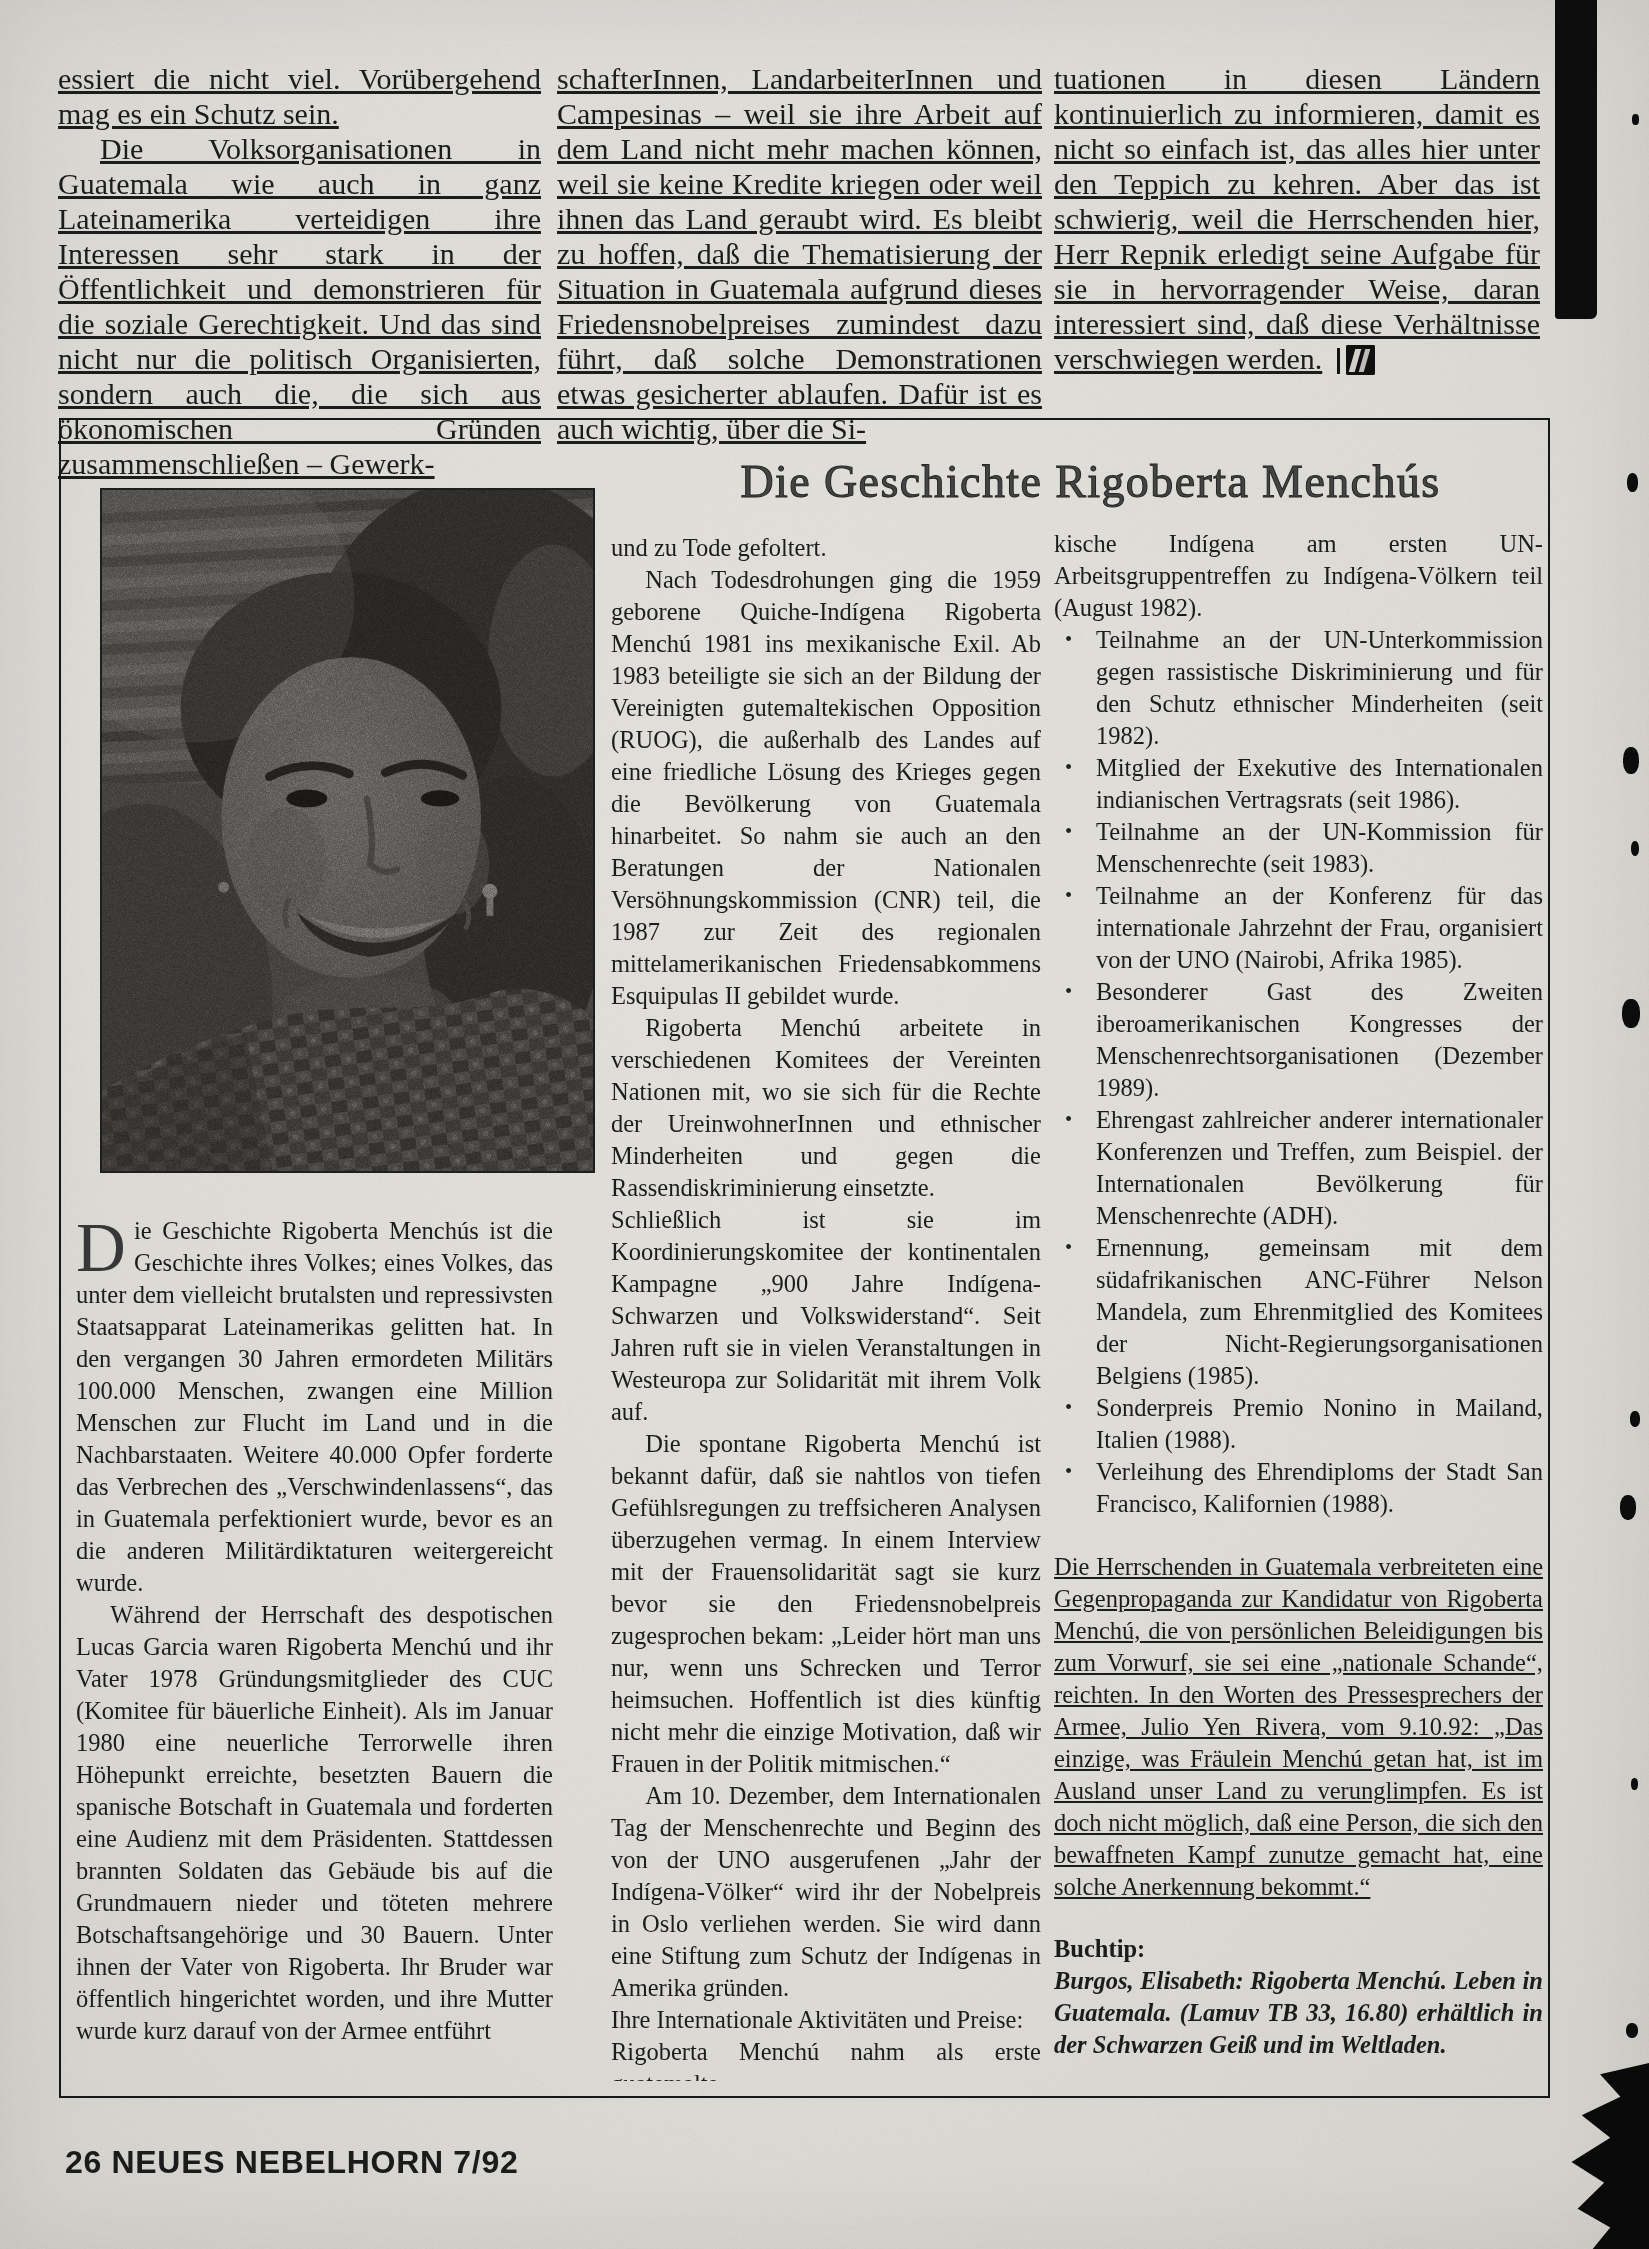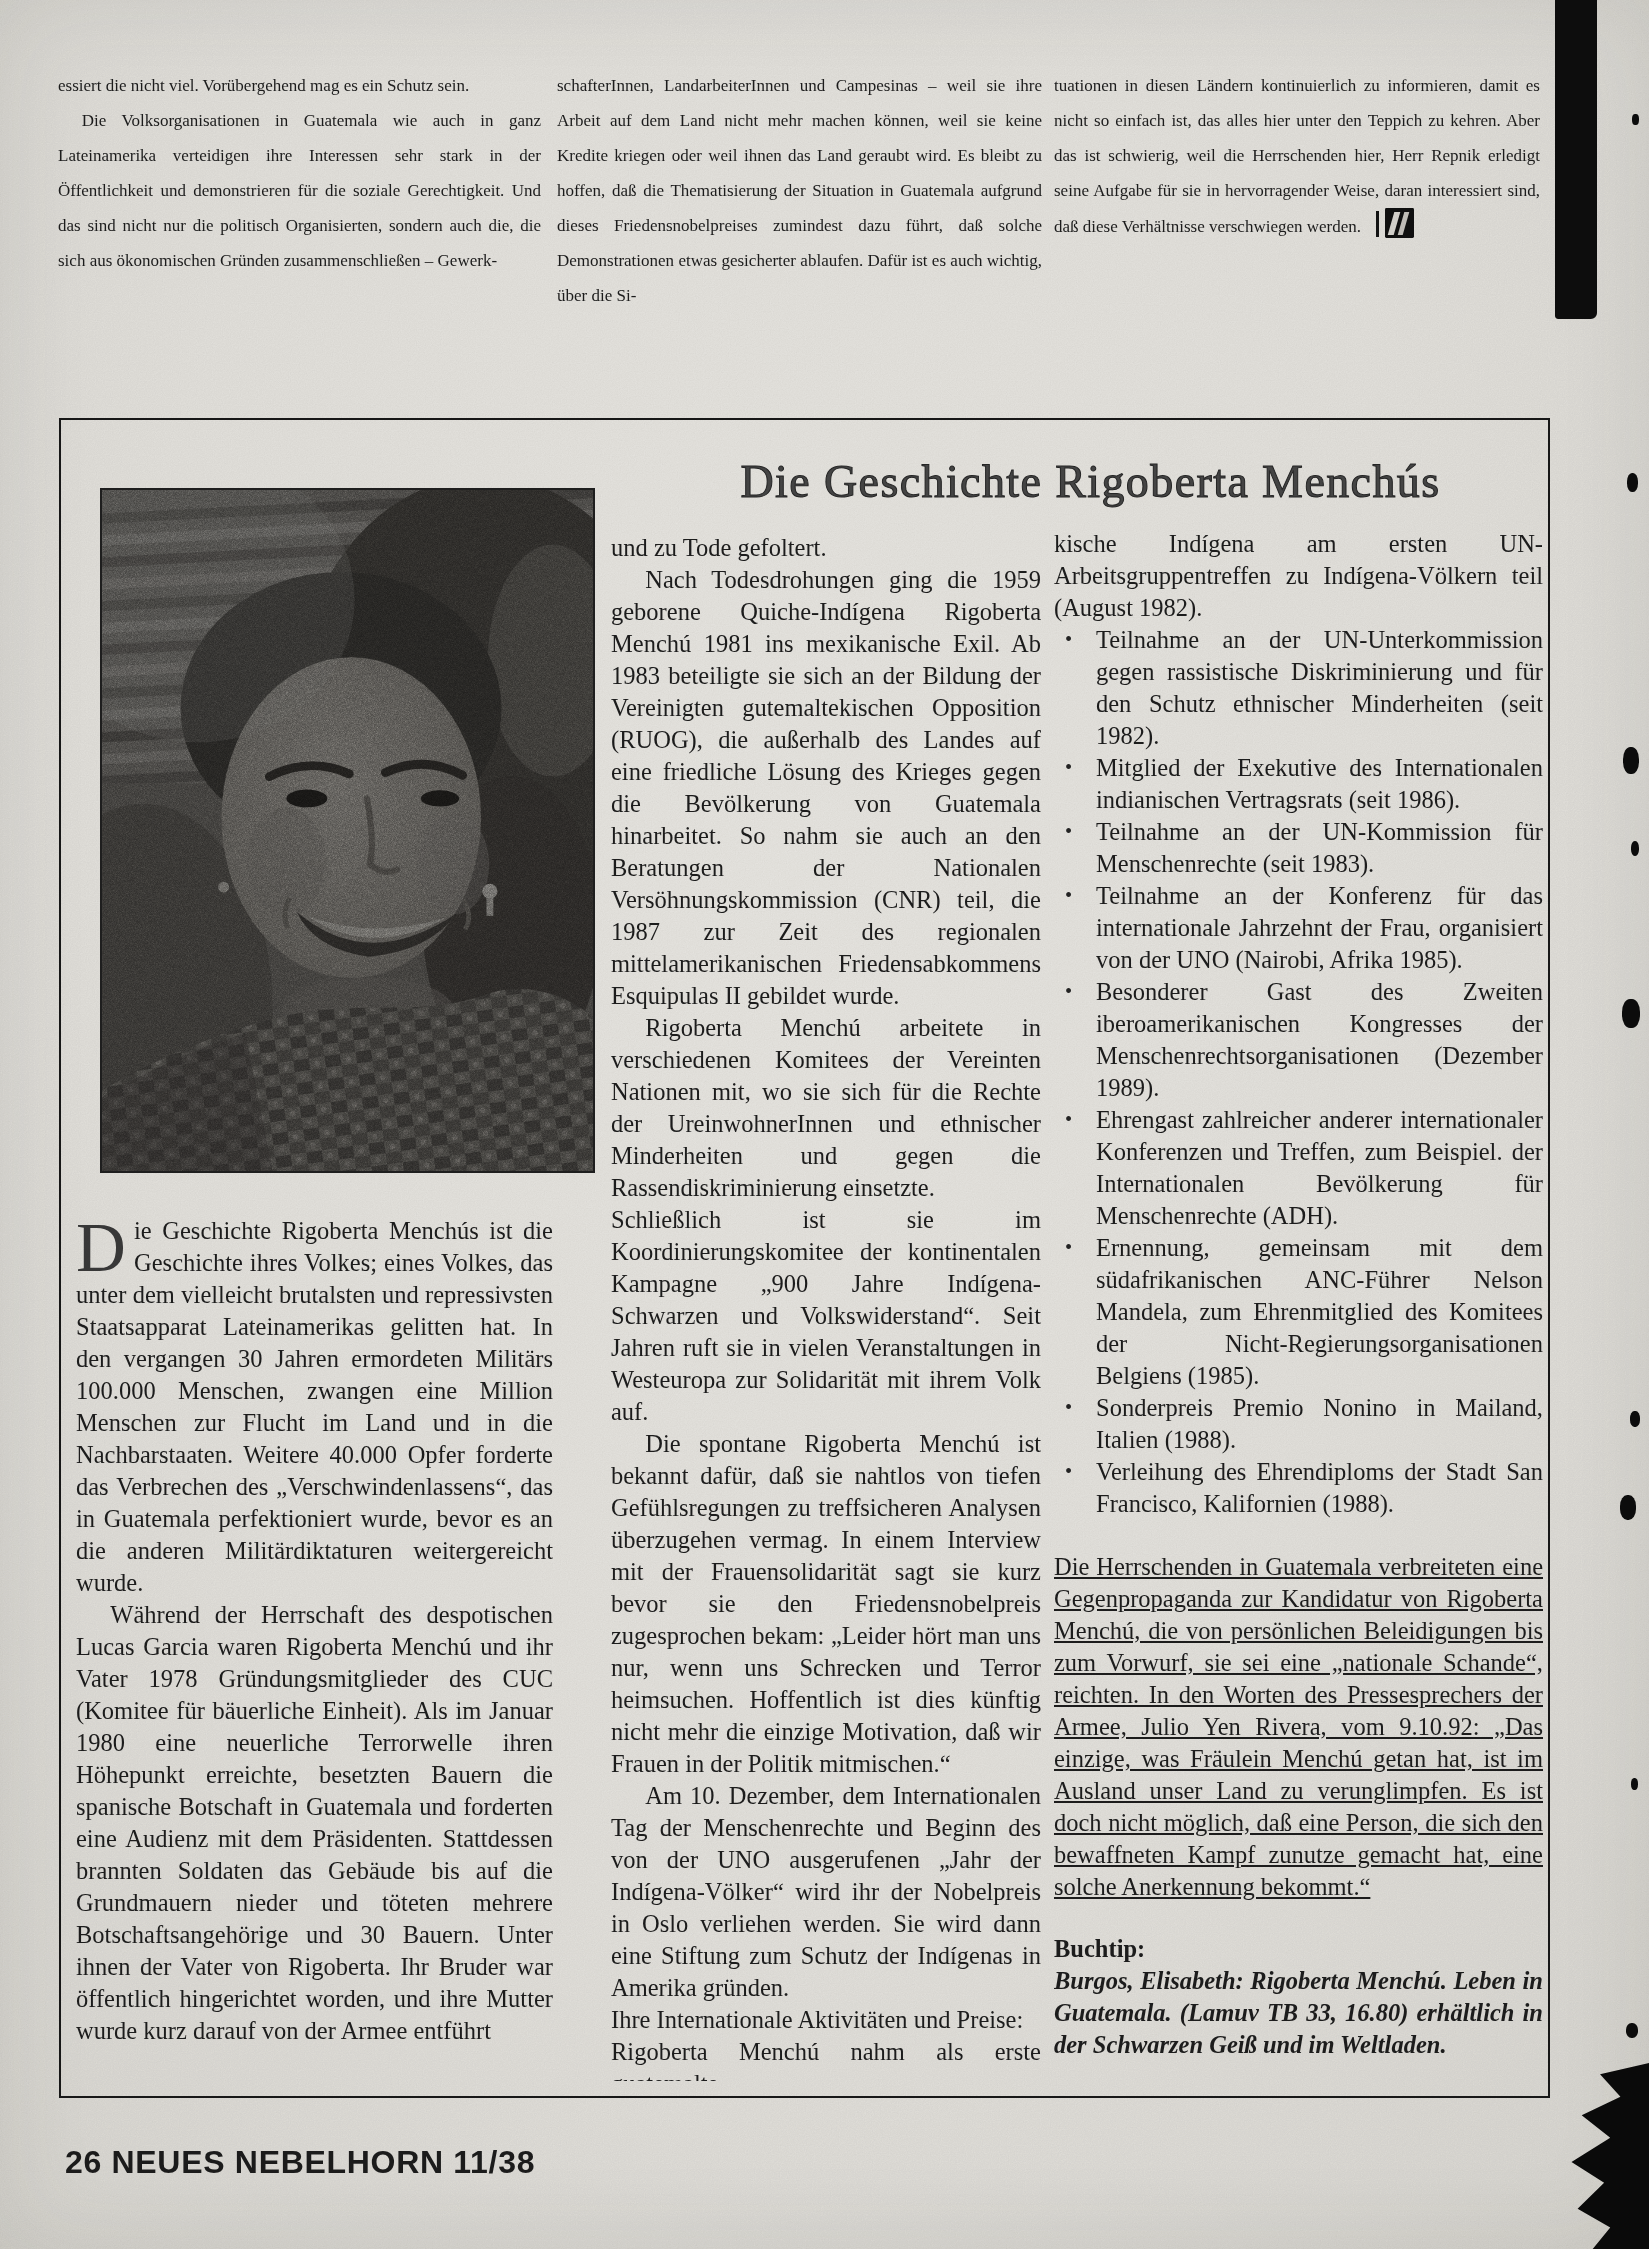--- a/index.html
+++ b/index.html
@@ -4,21 +4,21 @@
 <style>
   html,body{margin:0;padding:0;background:#8b8a88;}
   .page{
     position:relative;width:1649px;height:2250px;overflow:hidden;
     background:radial-gradient(ellipse at 48% 38%, #edebe6 0%, #e8e6e1 55%, #ddDBd5 100%);
     font-family:"Liberation Serif", serif;color:#1d1d1d;
     box-shadow:inset 0 0 95px rgba(60,55,45,.10);
   }
   p{margin:0;padding:0;}
   .tcol,.bcol{position:absolute;text-align:justify;}
-  .tcol{top:68px;font-size:17px;line-height:35px;}
+  .tcol{top:61px;font-size:30px;line-height:35px;text-decoration:underline;}
   #tcol1{left:58px;width:483px;}
   #tcol2{left:557px;width:485px;}
   #tcol3{left:1054px;width:486px;}
   .indent{text-indent:1.4em;}
   .end-rule{display:inline-block;width:2.7px;height:26px;background:#141414;margin-left:15px;vertical-align:-4.8px;}
   .end-logo{display:inline-block;width:29px;height:30px;background:#101010;margin-left:6.1px;vertical-align:-6.1px;position:relative;overflow:hidden;border-radius:1.4px;}
   .end-logo::after{content:"";position:absolute;left:6.1px;top:4.1px;width:6.1px;height:23px;background:#dddad4;transform:skewX(-16deg);}
   .end-logo::before{content:"";position:absolute;left:16.3px;top:4.1px;width:4.8px;height:23px;background:#c9c6c0;transform:skewX(-16deg);}
 
   .feature-box{position:absolute;left:59px;top:418px;width:1491px;height:1680px;border:2.7px solid #181818;box-sizing:border-box;}
@@ -186,21 +186,21 @@
           <li><span class="bullet">•</span><span class="btext">Sonderpreis Premio Nonino in Mailand, Italien (1988).</span></li>
           <li><span class="bullet">•</span><span class="btext">Verleihung des Ehrendiploms der Stadt San Francisco, Kalifornien (1988).</span></li>
         </ul>
       <p class="gap">Die Herrschenden in Guatemala verbreiteten eine Gegenpropaganda zur Kandidatur von Rigoberta Menchú, die von persönlichen Beleidigungen bis zum Vorwurf, sie sei eine „nationale Schande“, reichten. In den Worten des Pressesprechers der Armee, Julio Yen Rivera, vom 9.10.92: „Das einzige, was Fräulein Menchú getan hat, ist im Ausland unser Land zu verunglimpfen. Es ist doch nicht möglich, daß eine Person, die sich den bewaffneten Kampf zunutze gemacht hat, eine solche Anerkennung bekommt.“</p>
       <p class="booktip-label">Buchtip:</p>
       <p class="booktip">Burgos, Elisabeth: Rigoberta Menchú. Leben in Guatemala. (Lamuv TB 33, 16.80) erhältlich in der Schwarzen Geiß und im Weltladen.</p>
     </div>
   </section>
 
   <footer class="footer">
-    <span>26</span><span>NEUES NEBELHORN</span><span>11/38</span>
+    <span>26</span><span>NEUES NEBELHORN</span><span>7/92</span>
   </footer>
 
   <div class="bar-topright"></div>
   <div class="speck" style="left:1632px;top:114px;width:6.8px;height:11px;"></div>
   <div class="speck" style="left:1627px;top:473px;width:11px;height:19px;"></div>
   <div class="speck" style="left:1623px;top:747px;width:16.3px;height:27px;"></div>
   <div class="speck" style="left:1631px;top:841px;width:8.2px;height:15px;"></div>
   <div class="speck" style="left:1622px;top:999px;width:17.7px;height:29px;"></div>
   <div class="speck" style="left:1630px;top:1411px;width:9.5px;height:16.3px;"></div>
   <div class="speck" style="left:1620px;top:1495px;width:16.3px;height:24.5px;"></div>

